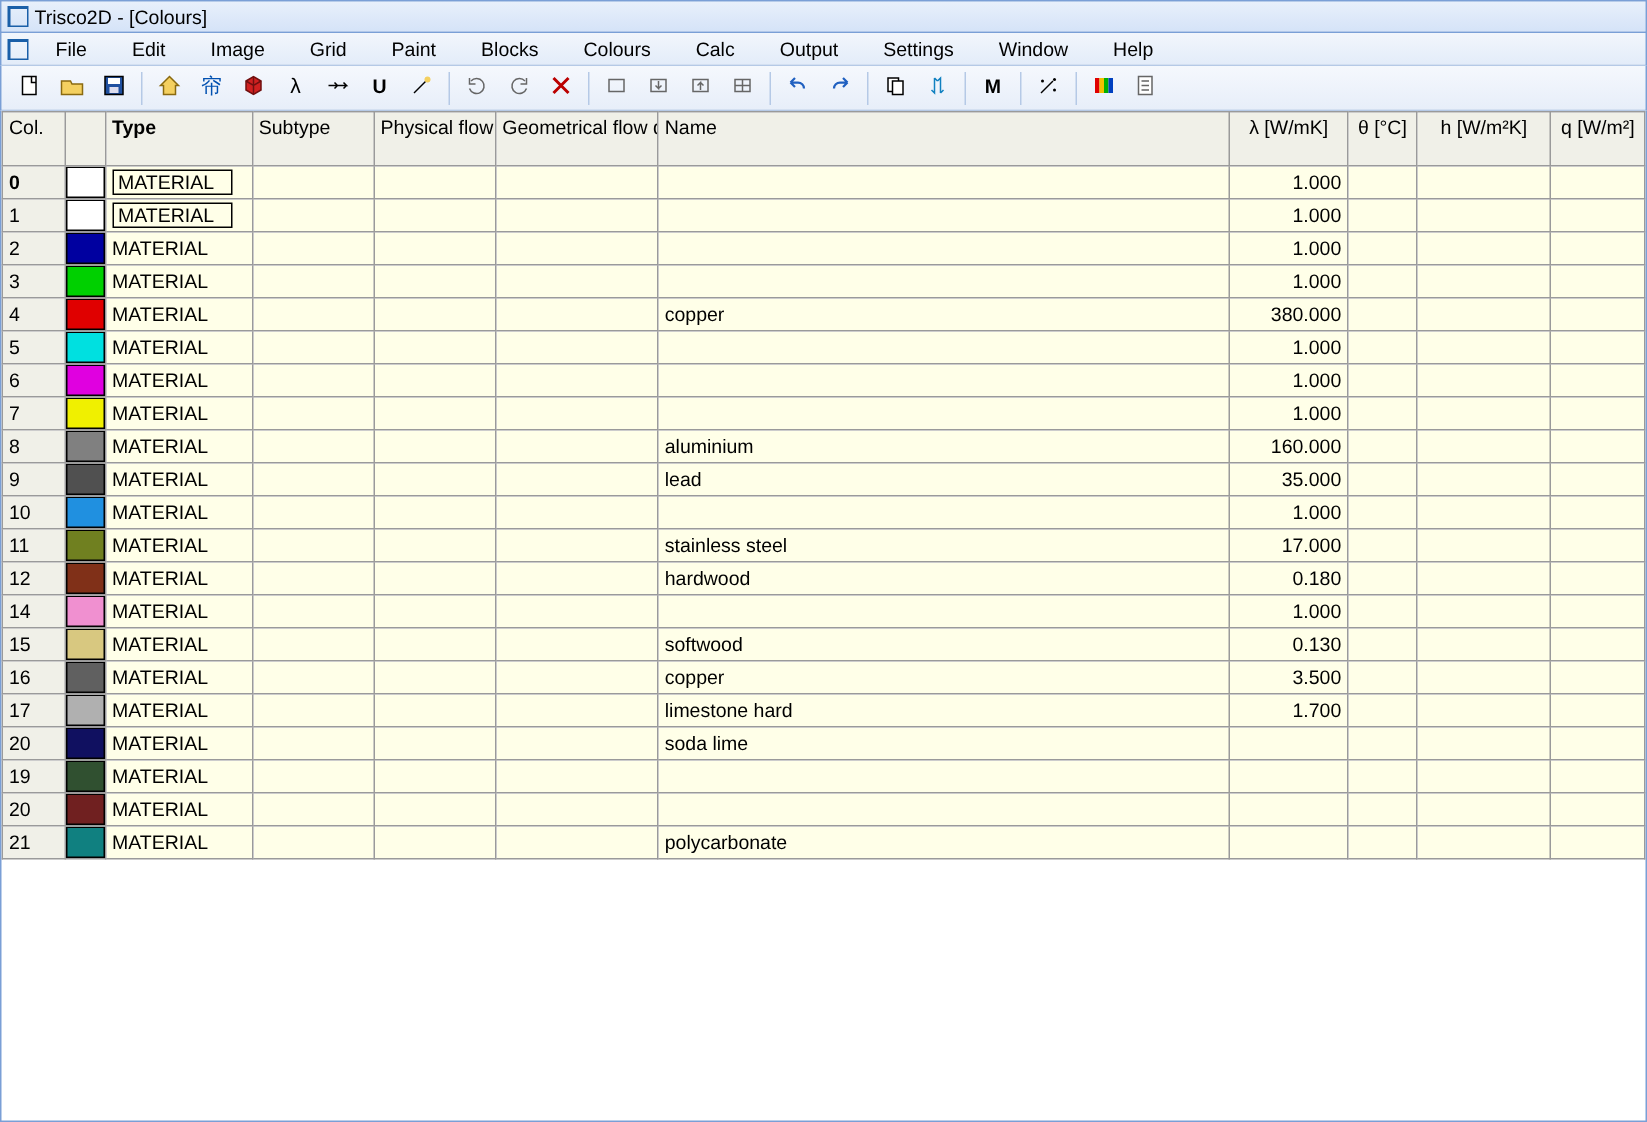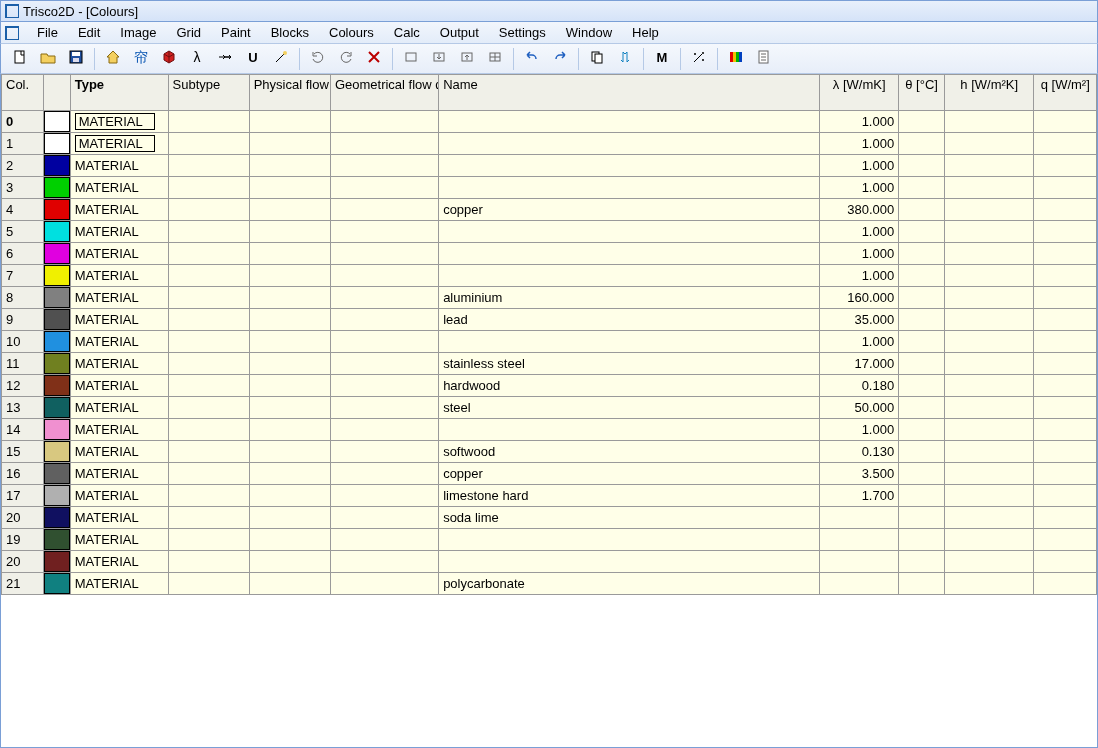--- a/index.html
+++ b/index.html
@@ -102,21 +102,21 @@
 </head>
 <body>
 
 <div class="title-bar">
   <span class="app-icon"></span>
   <span class="title-text">Trisco2D - [Colours]</span>
 </div>
 
 <div class="menubar">
   <span class="menu-app-icon"></span>
-  <div id="menu-items" style="display: flex;">
+  <div id="menu-items" style="display: flex; gap: 10px;">
       <span class="menu-item">File</span>
       <span class="menu-item">Edit</span>
       <span class="menu-item">Image</span>
       <span class="menu-item">Grid</span>
       <span class="menu-item">Paint</span>
       <span class="menu-item">Blocks</span>
       <span class="menu-item">Colours</span>
       <span class="menu-item">Calc</span>
       <span class="menu-item">Output</span>
       <span class="menu-item">Settings</span>
@@ -499,35 +499,20 @@
           <td></td>
           <td></td>
           <td></td>
           <td>hardwood</td>
           <td class="num">0.180</td>
           <td class="num"></td>
           <td class="num"></td>
           <td class="num"></td>
         </tr>
         <tr>
-          <td class="idx">13</td>
-          <td class="swatch">
-            <div class="swatch-box" style="background: rgb(16, 96, 96);"></div>
-          </td>
-          <td>MATERIAL</td>
-          <td></td>
-          <td></td>
-          <td></td>
-          <td>steel</td>
-          <td class="num">50.000</td>
-          <td class="num"></td>
-          <td class="num"></td>
-          <td class="num"></td>
-        </tr>
-        <tr>
           <td class="idx">14</td>
           <td class="swatch">
             <div class="swatch-box" style="background: rgb(240, 144, 208);"></div>
           </td>
           <td>MATERIAL</td>
           <td></td>
           <td></td>
           <td></td>
           <td></td>
           <td class="num">1.000</td>

